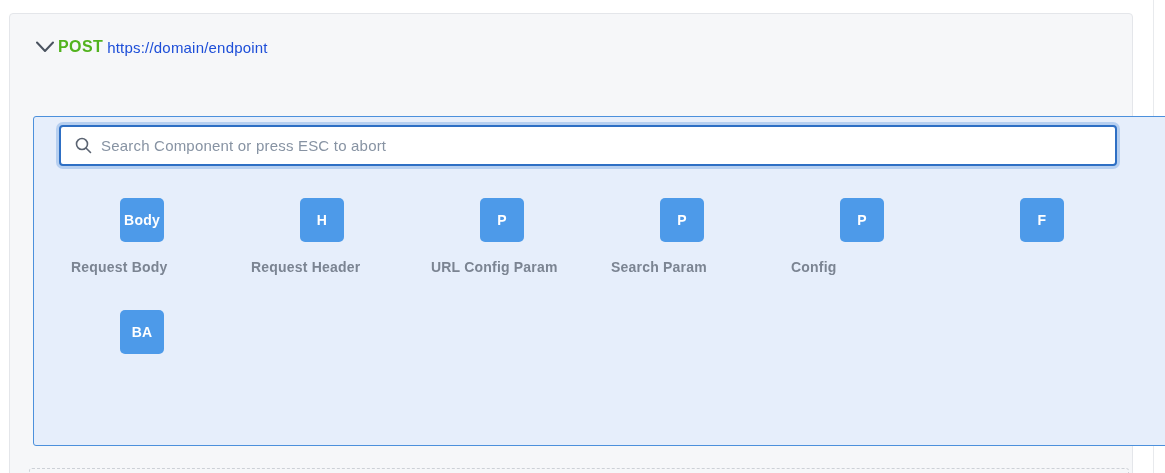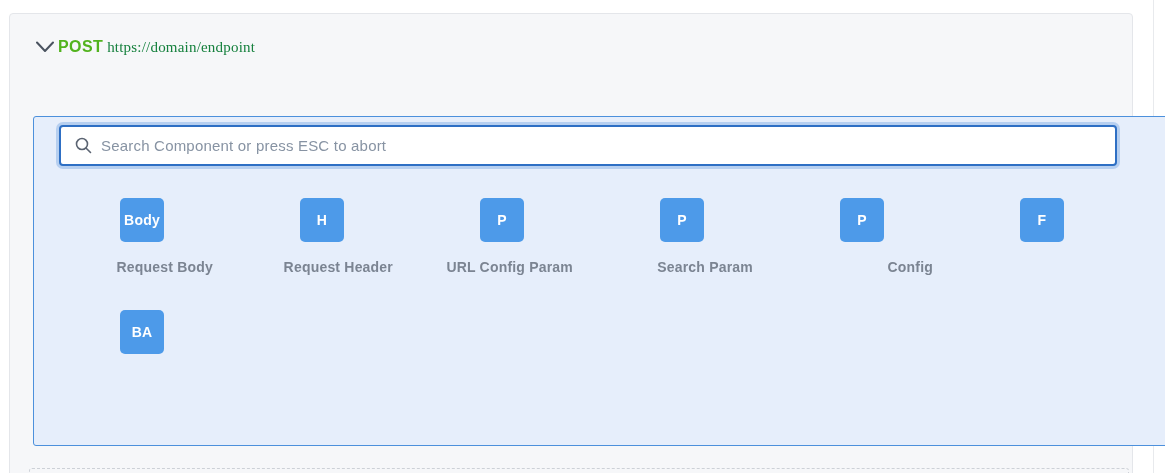--- a/index.html
+++ b/index.html
@@ -36,24 +36,23 @@
     cursor: pointer;
     background: none; border: none; padding: 0;
   }
   .method {
     color: #52b31e;
     font-weight: bold;
     font-size: 16px;
     letter-spacing: 0.4px;
   }
   .url {
-    color: #15803d;
+    color: #1d4ed8;
     font-size: 15px;
     letter-spacing: 0.2px;
-    font-family: Liberation Serif, serif;
   }
   .picker-panel {
     position: absolute;
     left: 23px; top: 102px;
     width: 1148px; height: 330px;
     background: #e6eefb;
     border: 1px solid #4c90dc;
     border-radius: 3px;
   }
   .search-box {
@@ -102,21 +101,21 @@
     font-weight: bold;
     font-size: 14px;
     display: flex;
     align-items: center;
     justify-content: center;
     letter-spacing: 0.2px;
   }
   .tile-label {
     margin-top: 13px;
     width: 142px;
-    text-align: right;
+    text-align: left;
     color: #7b8492;
     font-weight: bold;
     font-size: 14px;
     line-height: 24px;
     letter-spacing: 0.2px;
   }
   .dropzone {
     position: absolute;
     left: 19px; top: 454px;
     width: 1100px; height: 60px;

